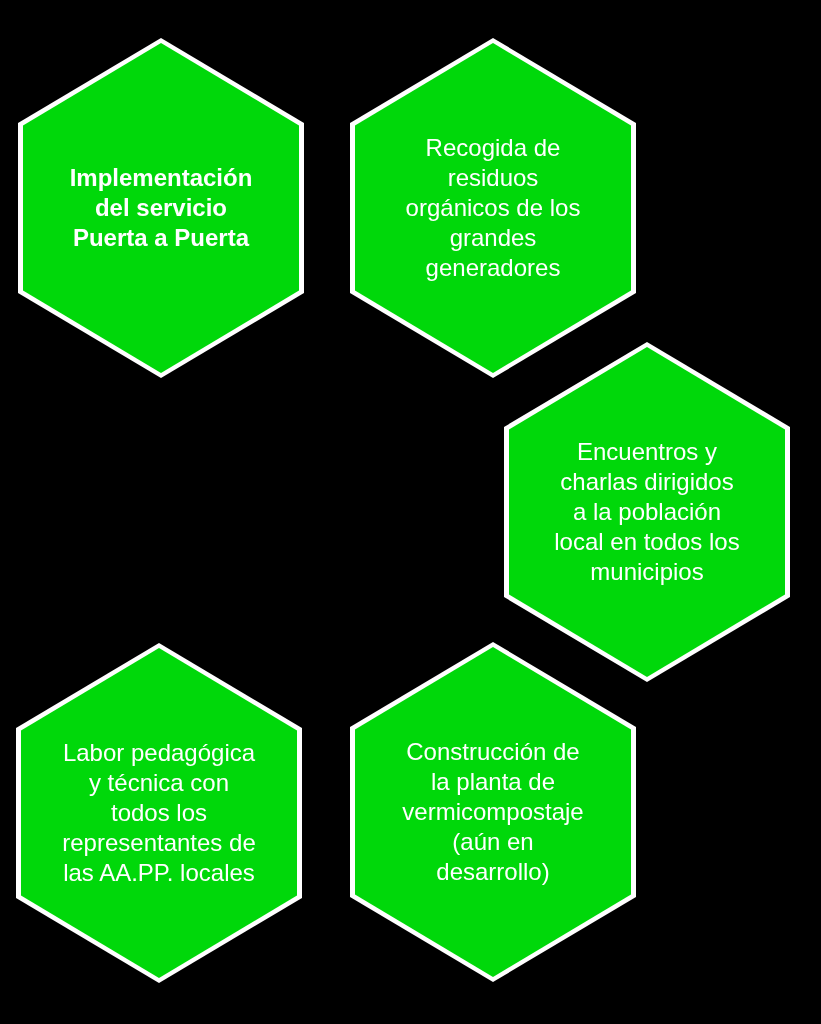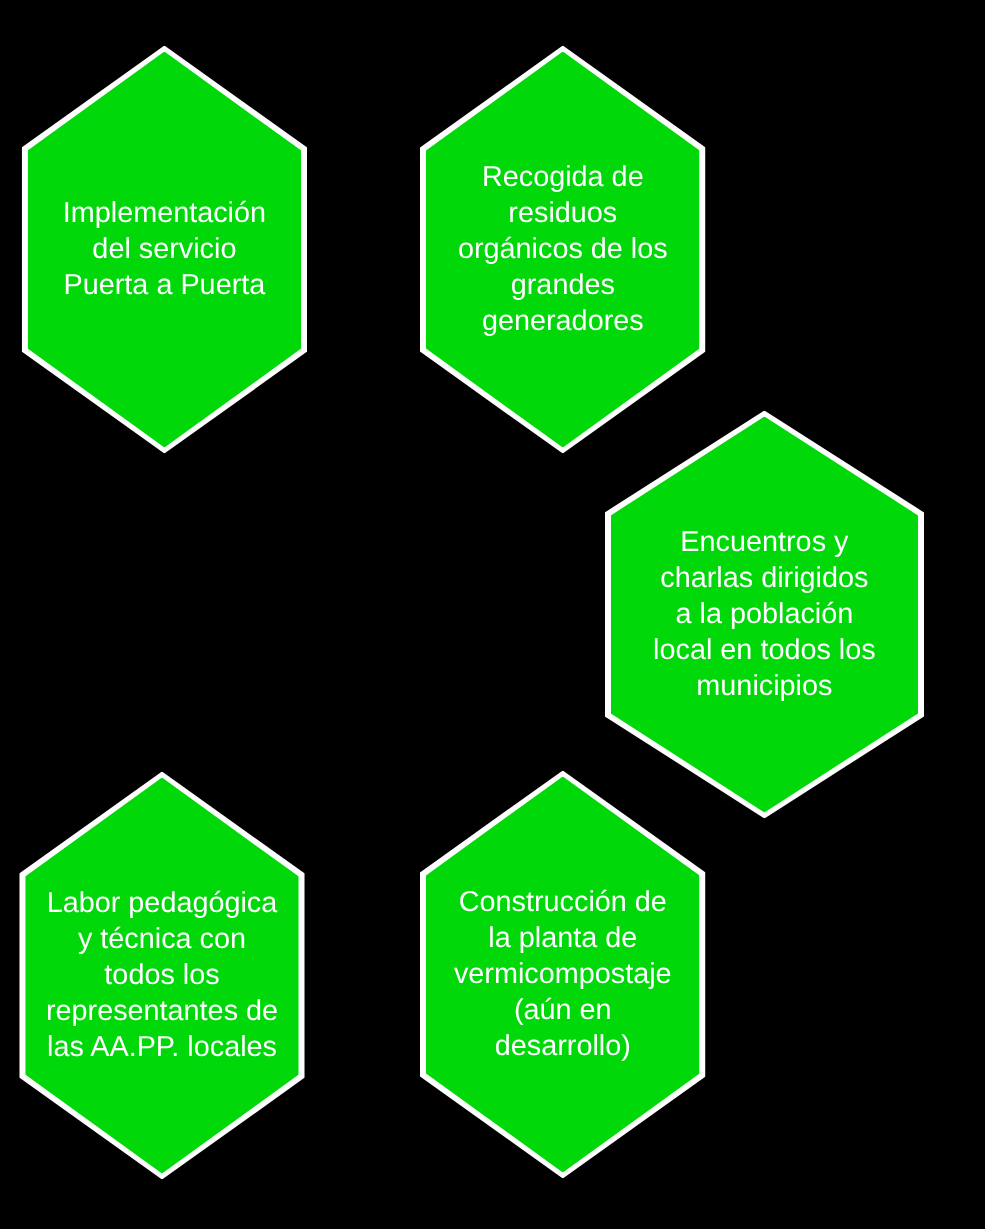--- a/index.html
+++ b/index.html
@@ -14,21 +14,21 @@
     font-family: "Liberation Sans", "DejaVu Sans", sans-serif;
   }
   .canvas {
     position: relative;
     width: 821px;
     height: 1024px;
     background: var(--background, #000000);
   }
   .hex {
     position: absolute;
-    width: 238px;
+    width: 286px;
     height: 340px;
   }
   .hex-border {
     position: absolute;
     inset: 0;
     background: var(--hex-border, #ffffff);
     clip-path: polygon(50% 0%, 100% 25%, 100% 75%, 50% 100%, 0% 75%, 0% 25%);
   }
   .hex-fill {
     position: absolute;
@@ -43,24 +43,24 @@
     align-items: center;
     justify-content: center;
     text-align: center;
     color: var(--text-color, #ffffff);
     font-size: 24px;
     line-height: 30px;
     white-space: pre-line;
     padding: 0 18px;
     box-sizing: border-box;
   }
-  .hex-1 { left: 18px;  top: 38px;  }
+  .hex-1 { left: 18px;  top: 38px; font-weight: bold;  }
   .hex-2 { left: 350px; top: 38px;  }
   .hex-3 { left: 171px; top: 340px; }
-  .hex-4 { left: 504px; top: 342px; padding-left: 28px; }
+  .hex-4 { left: 504px; top: 342px; }
   .hex-5 { left: 16px;  top: 643px; }
   .hex-6 { left: 350px; top: 642px; }
 </style>
 </head>
 <body>
 
 <div class="canvas">
 
   <div class="hex hex-1">
     <div class="hex-border"></div>

